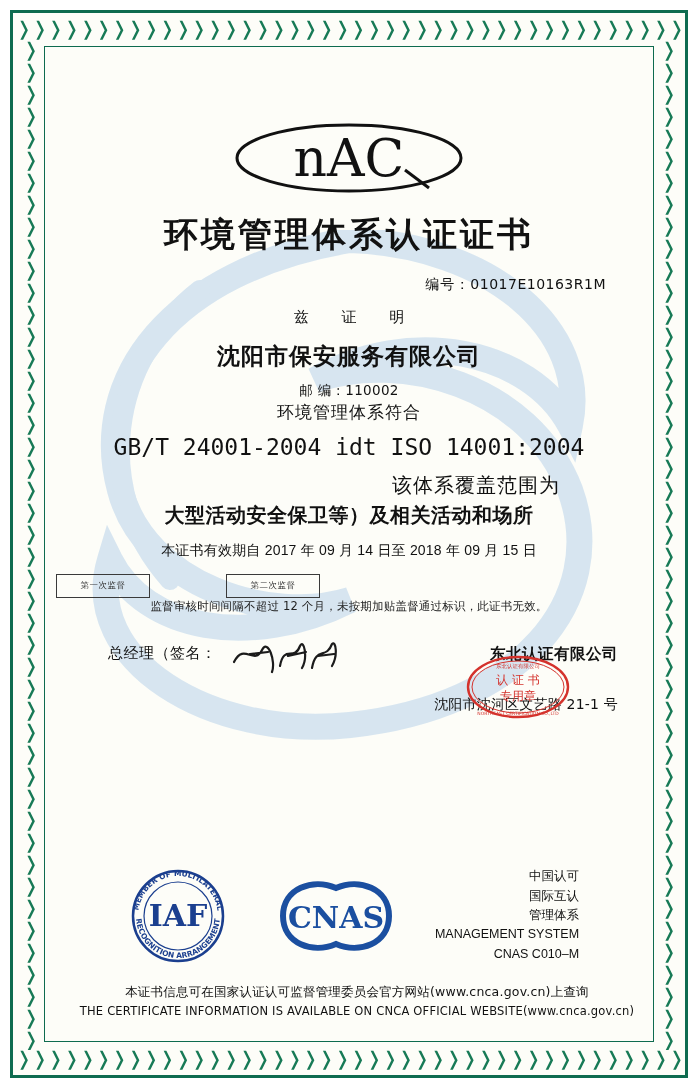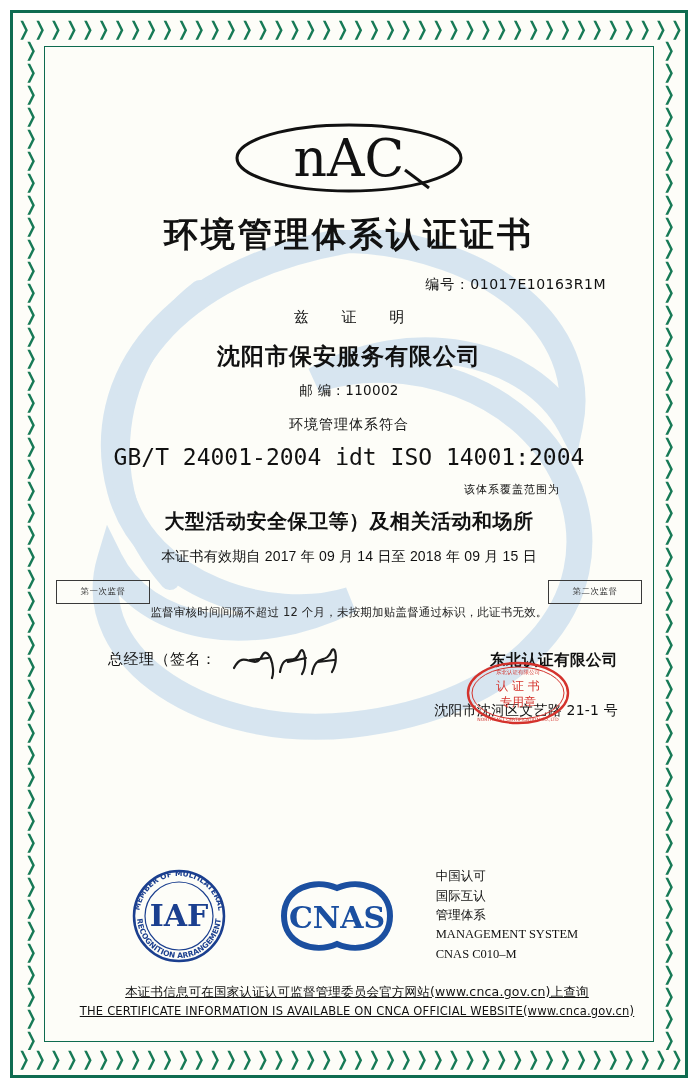--- a/index.html
+++ b/index.html
@@ -150,37 +150,37 @@
     font-size: 13.5px;
     font-family: "DejaVu Sans", sans-serif;
     display: flex;
     justify-content: center;
     gap: 40px;
     letter-spacing: 0.3px;
     flex-direction: column;
   }
 
   .conform {
-    margin-top: 16px;
-    font-size: 14px;
+    margin-top: 1px;
+    font-size: 17px;
     font-family: Liberation Sans, sans-serif;
     letter-spacing: 1px;
   }
 
   .standard {
     margin-top: 10px;
     font-size: 23px;
     font-family: "DejaVu Sans Mono", monospace;
     letter-spacing: 0px;
     color: #111;
   }
 
   .scope-label {
     margin-top: 12px;
-    font-size: 11px;
+    font-size: 20px;
     font-family: "DejaVu Sans", sans-serif;
     text-align: right;
     padding-right: 82px;
     letter-spacing: 1px;
   }
 
   .scope-text {
     margin-top: 6px;
     font-size: 20px;
     font-weight: bold;
@@ -192,22 +192,22 @@
   .validity {
     margin-top: 12px;
     font-size: 14px;
     font-family: Liberation Sans, sans-serif;
     letter-spacing: 0.2px;
   }
 
   .stamp-boxes {
     margin-top: 14px;
     display: flex;
-    justify-content: space-between;
-    gap: 28px;
+    justify-content: flex-start;
+    gap: 76px;
   }
   .stamp-box {
     width: 92px;
     height: 22px;
     border: 1px solid #3a3a3a;
     font-size: 8.5px;
     font-family: "DejaVu Sans", sans-serif;
     display: flex;
     align-items: center;
     justify-content: center;
@@ -280,33 +280,32 @@
     right: 0;
     bottom: 66px;
     display: flex;
     align-items: center;
     justify-content: center;
     gap: 26px;
   }
   .iaf-logo { width: 118px; height: 96px; }
   .cnas-logo { width: 146px; height: 92px; }
   .accred-text {
-    text-align: left;
-    font-family: Liberation Serif, serif;
+    text-align: right;
+    font-family: Liberation Sans, sans-serif;
     font-size: 12.5px;
     line-height: 1.55;
     color: #111;
   }
 
   .footer {
     position: absolute;
     left: 16px; right: 0;
     bottom: 12px;
     text-align: center;
-    text-decoration: underline;
   }
   .footer-cn {
     font-size: 12.5px;
     font-family: "DejaVu Sans", sans-serif;
     letter-spacing: 0.2px;
   }
   .footer-en {
     margin-top: 3px;
     font-size: 11.5px;
     font-family: "DejaVu Sans", sans-serif;
@@ -356,21 +355,21 @@
     <div class="postal-row">
       <span>邮 编：110002</span>
     </div>
 
     <div class="conform">环境管理体系符合</div>
 
     <div class="standard">GB/T 24001-2004 idt ISO 14001:2004</div>
 
     <div class="scope-label">该体系覆盖范围为</div>
 
-    <div class="scope-text" style="margin-top:10px;">大型活动安全保卫等）及相关活动和场所</div>
+    <div class="scope-text" style="margin-top:2px;">大型活动安全保卫等）及相关活动和场所</div>
 
     <div class="validity">本证书有效期自 2017 年 09 月 14 日至 2018 年 09 月 15 日</div>
 
     <div class="stamp-boxes">
       <div class="stamp-box">第一次监督</div>
       <div class="stamp-box">第二次监督</div>
     </div>
 
     <div class="notice">监督审核时间间隔不超过 12 个月，未按期加贴盖督通过标识，此证书无效。</div>
 

